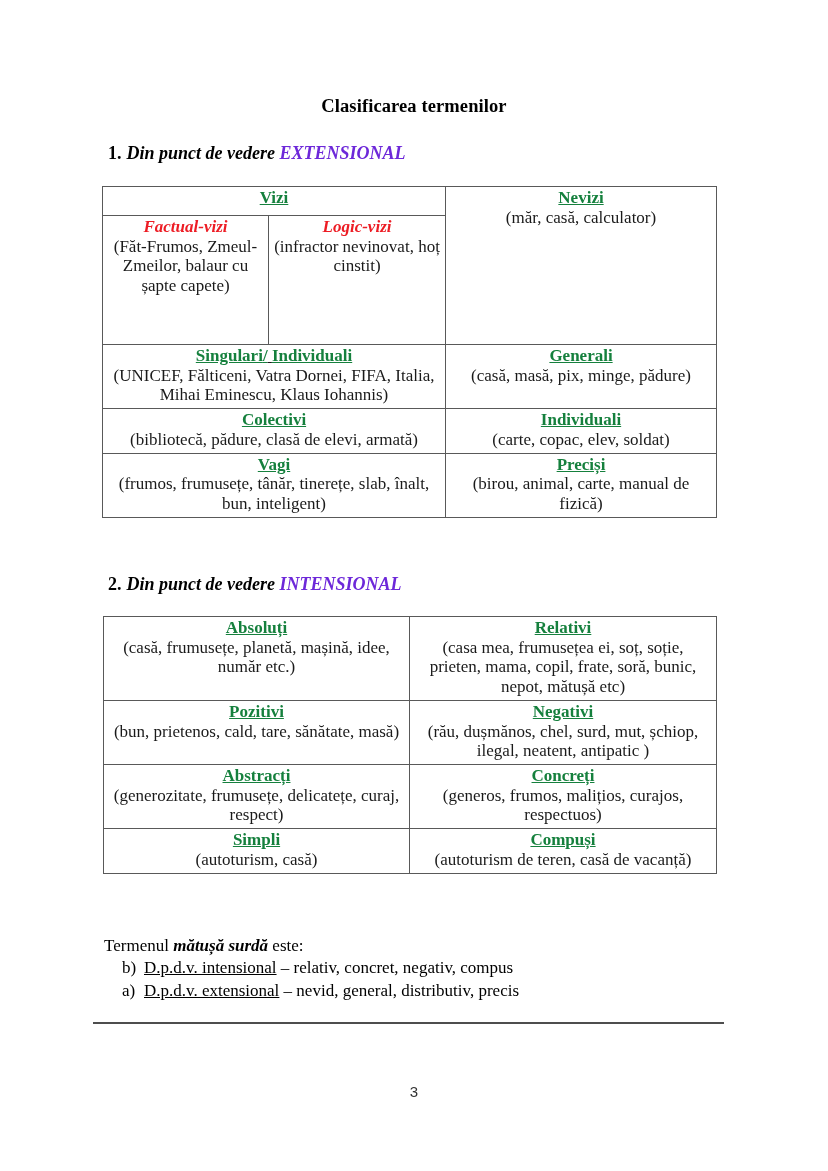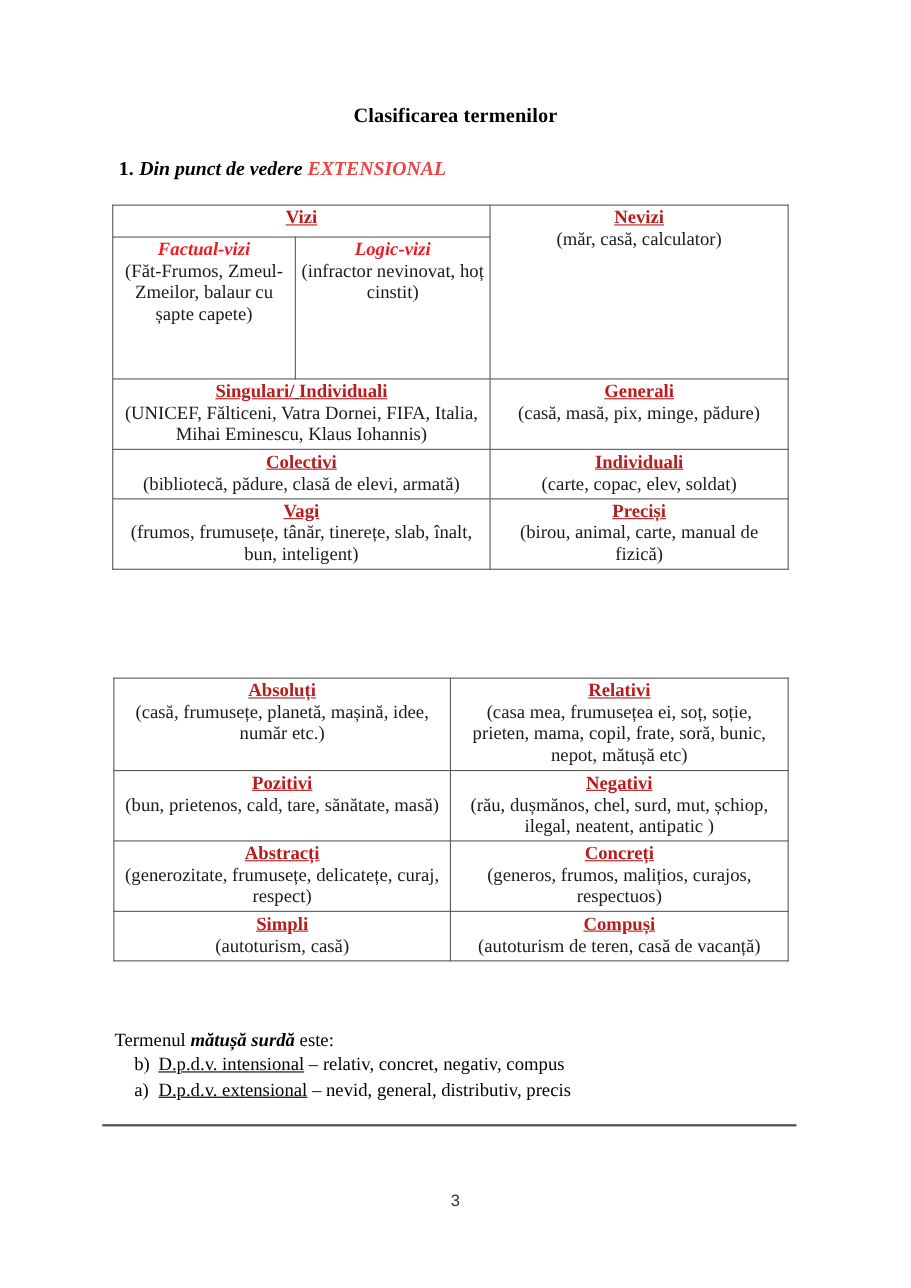--- a/index.html
+++ b/index.html
@@ -45,21 +45,21 @@
     font-weight: bold;
     font-style: italic;
     white-space: nowrap;
   }
   .section-heading .num {
     font-style: normal;
     font-weight: bold;
     margin-right: 5px;
   }
   .section-heading .kind {
-    color: #ef4444;
+    color: #6d28d9;
     font-style: italic;
     font-weight: bold;
   }
   #heading-1 { top: 143px; }
   #heading-2 { top: 574px; }
 
   
   table.doc-table {
     position: absolute;
     border-collapse: collapse;
@@ -81,21 +81,21 @@
     width: 614px;
   }
   #table-intensional {
     left: 103px;
     top: 616px;
     width: 613px;
   }
 
   .cat {
     display: inline-block;
-    color: #b91c1c;
+    color: #15803d;
     font-weight: bold;
     text-decoration: underline;
     text-underline-offset: 1px;
   }
   .cat-it {
     display: inline-block;
     color: #ED1C24;
     font-weight: bold;
     font-style: italic;
   }
@@ -244,20 +244,23 @@
         <td>
           <span class="cell-inner">
             <span class="cat">Preciși</span>
           </span>
           <span class="examples">(birou, animal, carte, manual de fizică)</span>
         </td>
       </tr>
     </tbody>
   </table>
 
+  <div class="section-heading" id="heading-2">
+    <span class="num">2.</span><span>Din punct de vedere </span><span class="kind">INTENSIONAL</span>
+  </div>
 
   <table class="doc-table" id="table-intensional">
     <colgroup>
       <col style="width:306px">
       <col style="width:307px">
     </colgroup>
     <tbody>
       <tr>
         <td>
           <span class="cell-inner">

